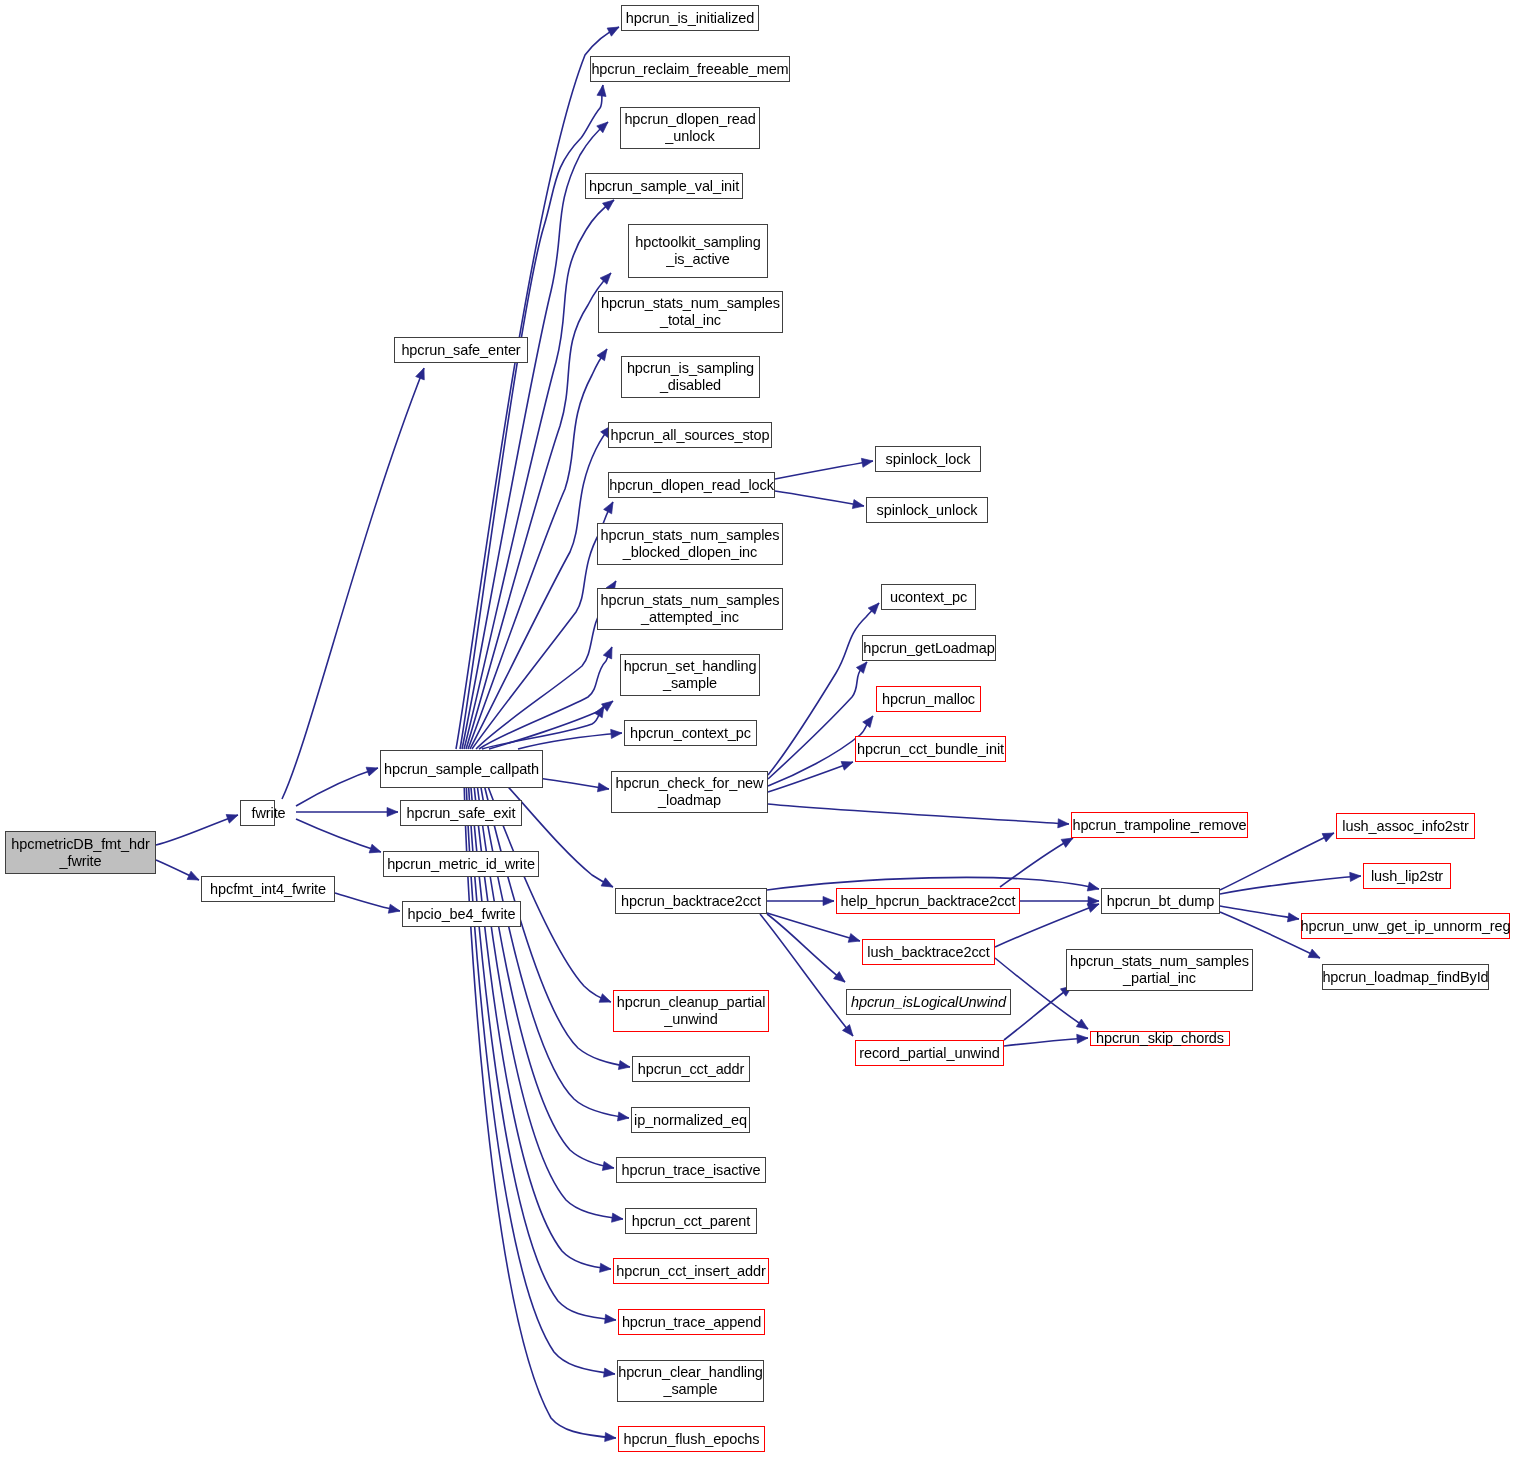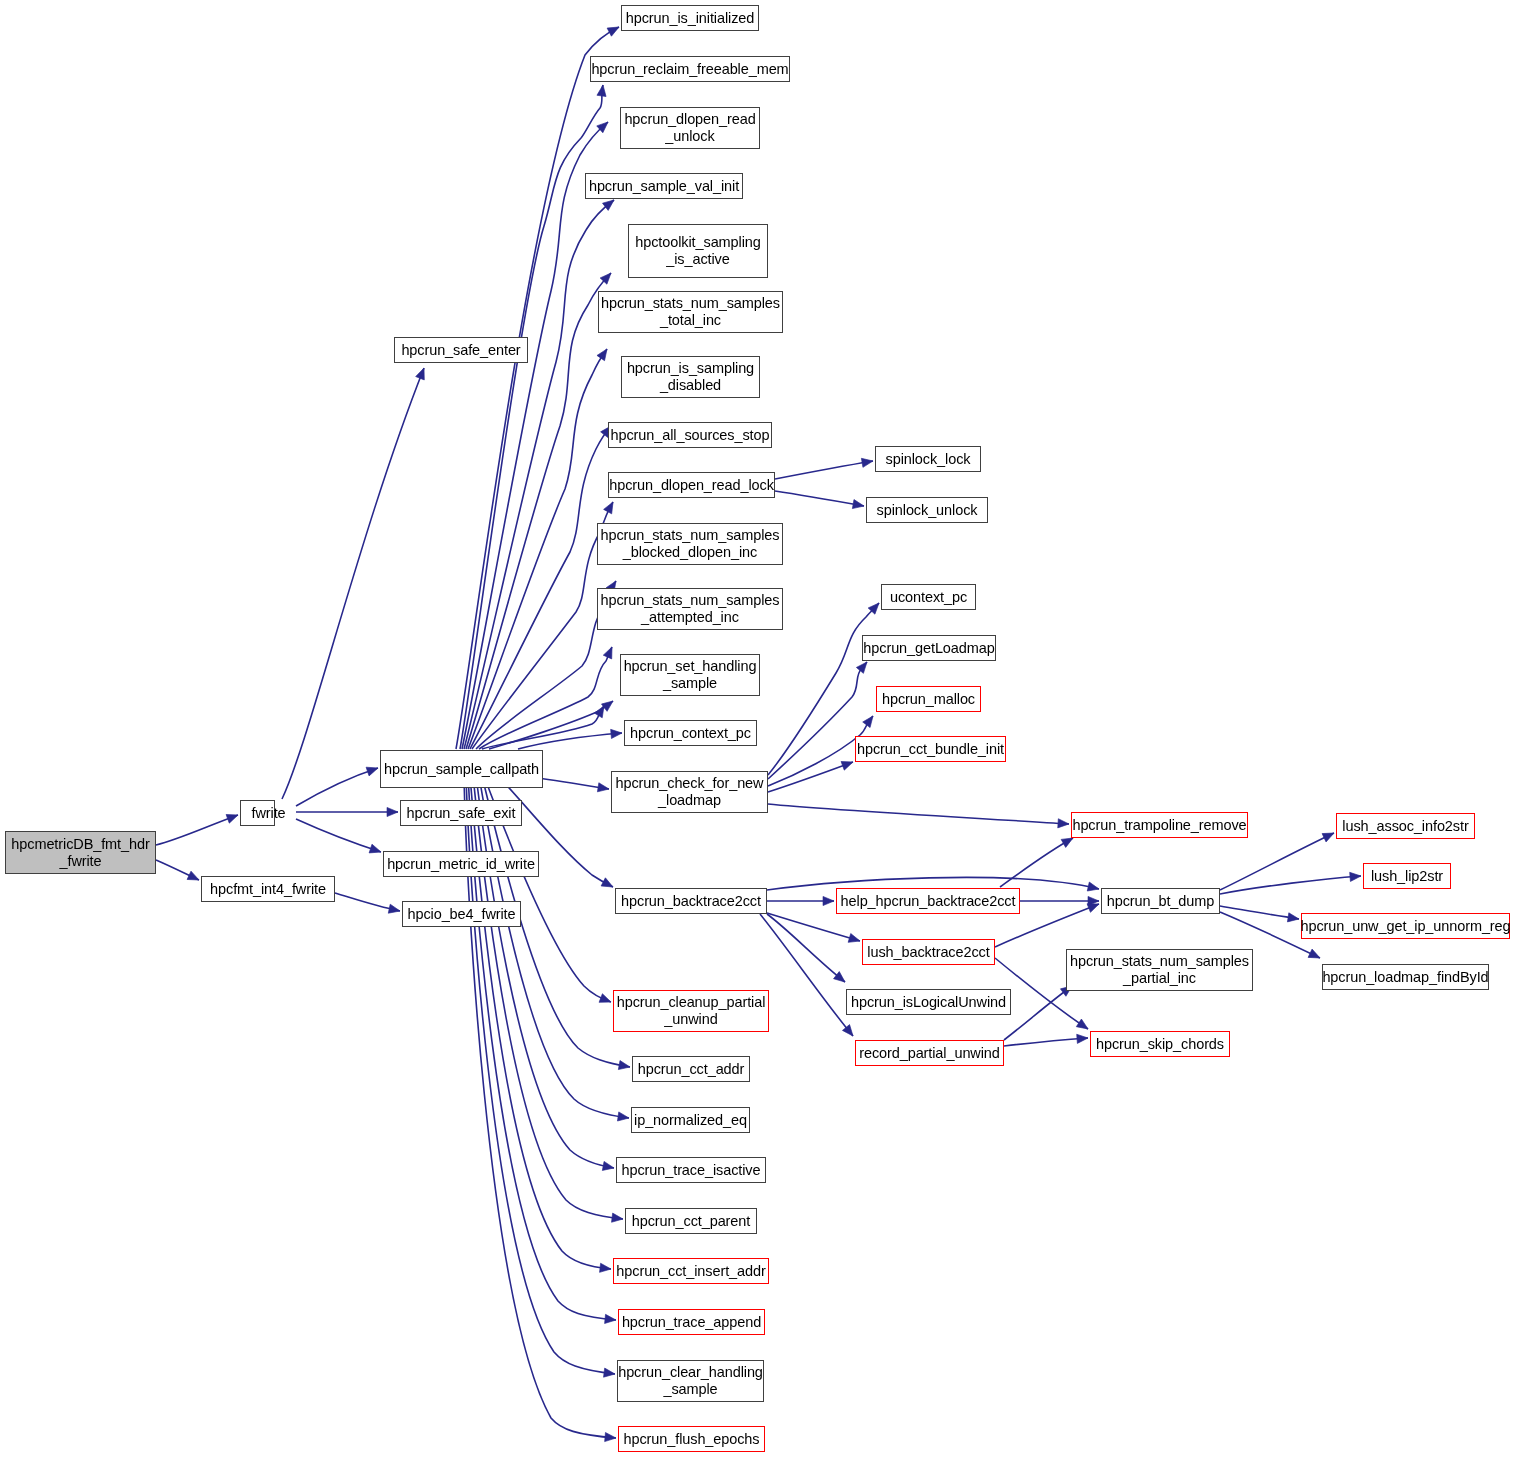--- a/index.html
+++ b/index.html
@@ -215,25 +215,25 @@
 _sample</div>
       <div class="node red" style="left: 618px; top: 1426px; width: 147px; height: 26px;">hpcrun_flush_epochs</div>
       <div class="node" style="left: 875px; top: 446px; width: 106px; height: 26px;">spinlock_lock</div>
       <div class="node" style="left: 866px; top: 497px; width: 122px; height: 26px;">spinlock_unlock</div>
       <div class="node" style="left: 881px; top: 584px; width: 95px; height: 26px;">ucontext_pc</div>
       <div class="node" style="left: 862px; top: 635px; width: 134px; height: 26px;">hpcrun_getLoadmap</div>
       <div class="node red" style="left: 876px; top: 686px; width: 105px; height: 26px;">hpcrun_malloc</div>
       <div class="node red" style="left: 855px; top: 736px; width: 151px; height: 26px;">hpcrun_cct_bundle_init</div>
       <div class="node red" style="left: 836px; top: 888px; width: 184px; height: 26px;">help_hpcrun_backtrace2cct</div>
       <div class="node red" style="left: 862px; top: 939px; width: 133px; height: 26px;">lush_backtrace2cct</div>
-      <div class="node" style="left: 846px; top: 989px; width: 165px; height: 26px;">hpcrun_isLogicalUnwind</div>
+      <div class="node" style="left: 846px; top: 989px; width: 165px; height: 26px; font-style: italic;">hpcrun_isLogicalUnwind</div>
       <div class="node red" style="left: 855px; top: 1040px; width: 149px; height: 26px;">record_partial_unwind</div>
       <div class="node red" style="left: 1071px; top: 812px; width: 177px; height: 26px;">hpcrun_trampoline_remove</div>
       <div class="node" style="left: 1101px; top: 888px; width: 119px; height: 26px;">hpcrun_bt_dump</div>
       <div class="node" style="left: 1066px; top: 949px; width: 187px; height: 42px;">hpcrun_stats_num_samples
 _partial_inc</div>
-      <div class="node red" style="left: 1090px; top: 1031px; width: 140px; height: 26px;">hpcrun_skip_chords</div>
+      <div class="node red" style="left: 1090px; top: 1031px; width: 140px; height: 15px;">hpcrun_skip_chords</div>
       <div class="node red" style="left: 1336px; top: 813px; width: 139px; height: 26px;">lush_assoc_info2str</div>
       <div class="node red" style="left: 1363px; top: 863px; width: 88px; height: 26px;">lush_lip2str</div>
       <div class="node red" style="left: 1301px; top: 913px; width: 209px; height: 26px;">hpcrun_unw_get_ip_unnorm_reg</div>
       <div class="node" style="left: 1322px; top: 964px; width: 167px; height: 26px;">hpcrun_loadmap_findById</div>
     </div>
 </div>
 
 </body></html>

